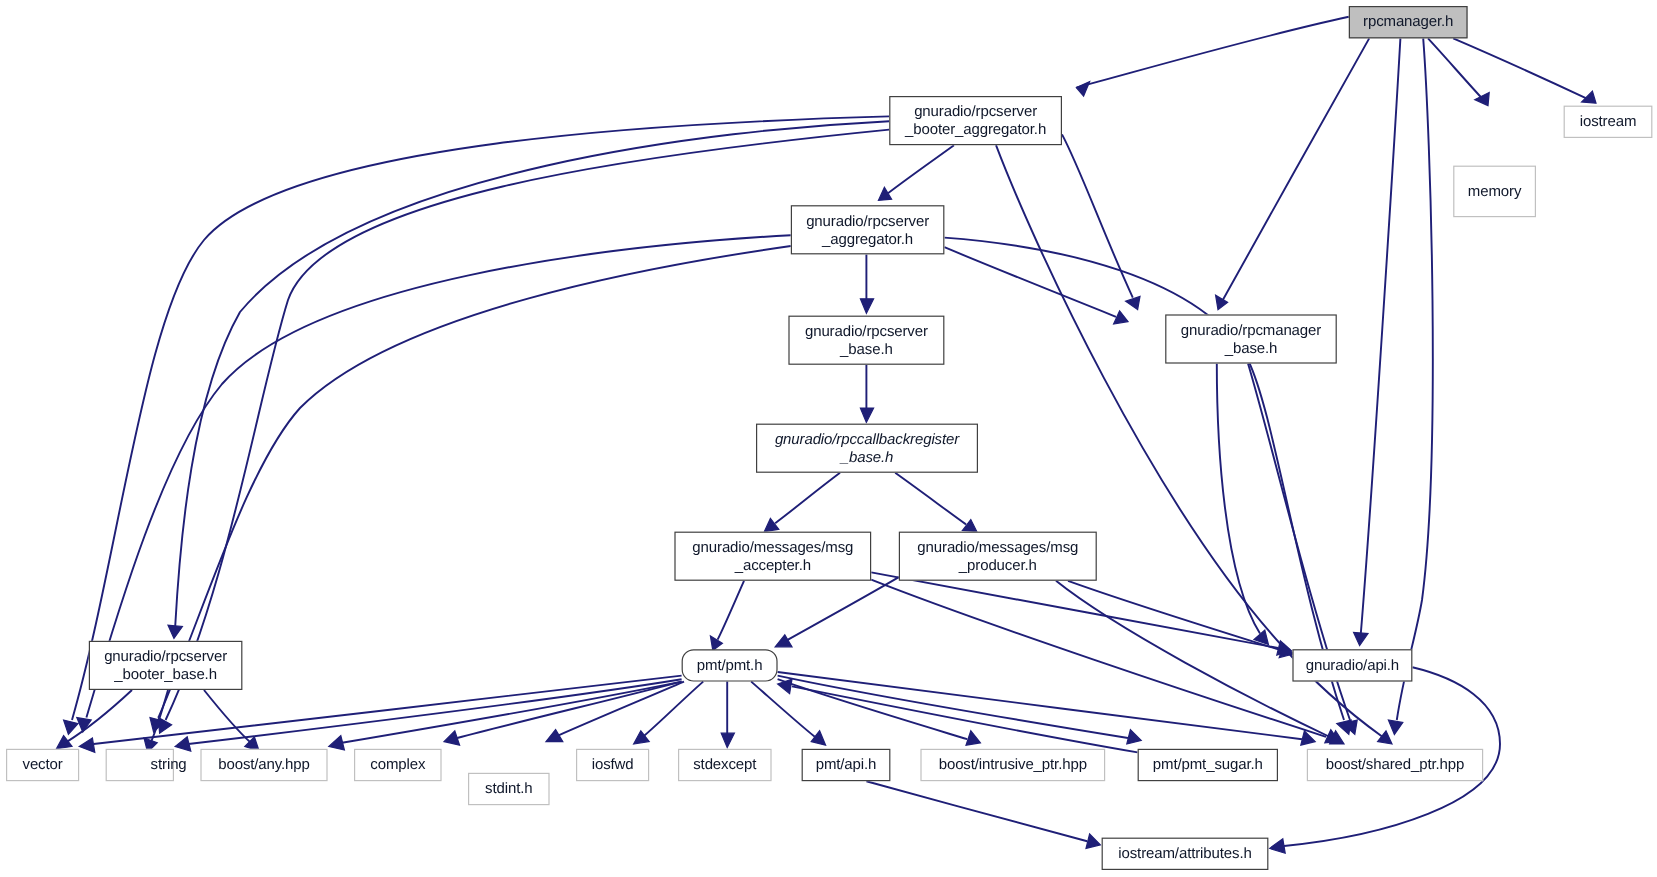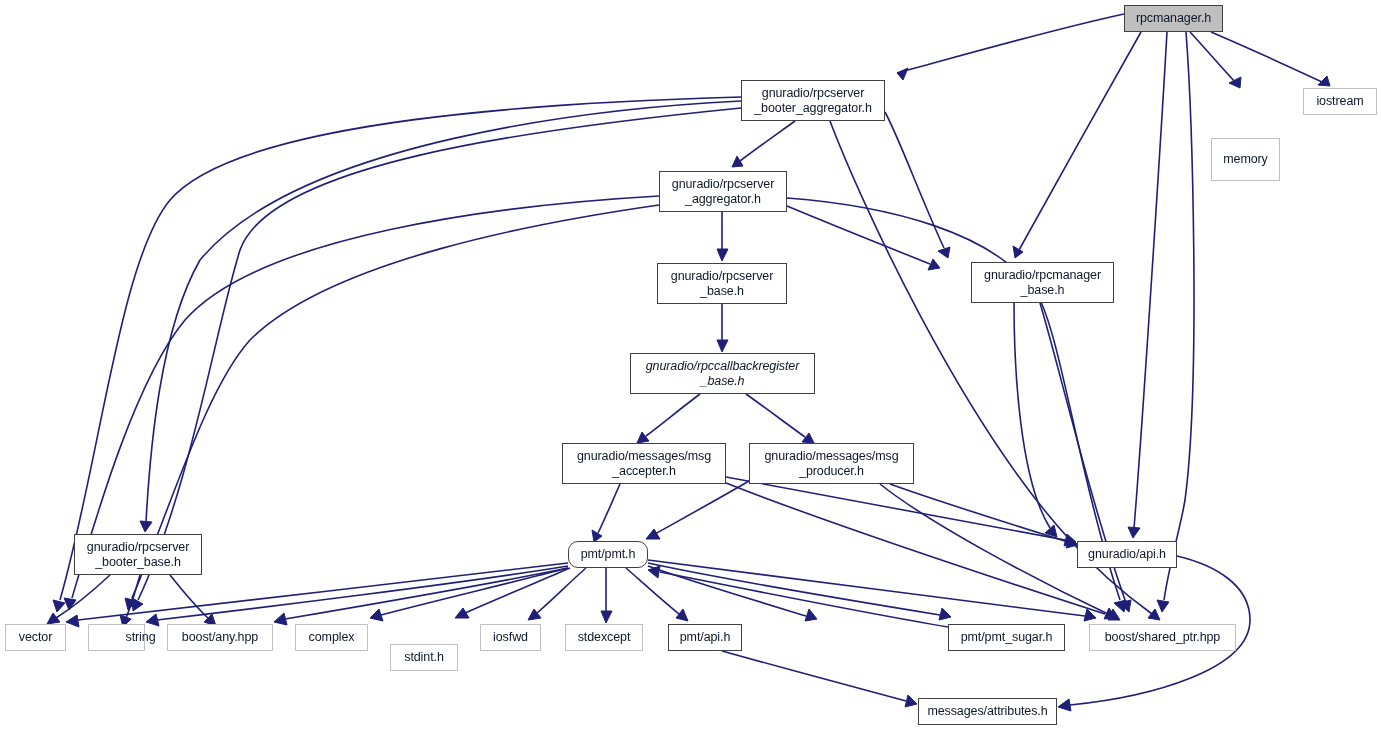--- a/index.html
+++ b/index.html
@@ -333,26 +333,29 @@
   </div>
 
   <div class="node sys" style="left:565px;top:624px;width:78px;height:27px;">
     <span>stdexcept</span>
   </div>
 
   <div class="node prj" style="left:668px;top:624px;width:74px;height:27px;">
     <span>pmt/api.h</span>
   </div>
 
+  <div class="node sys" style="left:767px;top:624px;width:154px;height:27px;">
+    <span>boost/intrusive_ptr.hpp</span>
+  </div>
 
   <div class="node prj" style="left:948px;top:624px;width:117px;height:27px;">
     <span>pmt/pmt_sugar.h</span>
   </div>
 
   <div class="node sys" style="left:1089px;top:624px;width:147px;height:27px;">
     <span>boost/shared_ptr.hpp</span>
   </div>
 
   <div class="node prj" style="left:918px;top:698px;width:139px;height:27px;">
-    <span>messages/attributes.h</span>
+    <span>iostream/attributes.h</span>
   </div>
 
 </div>
 
 </body></html>

